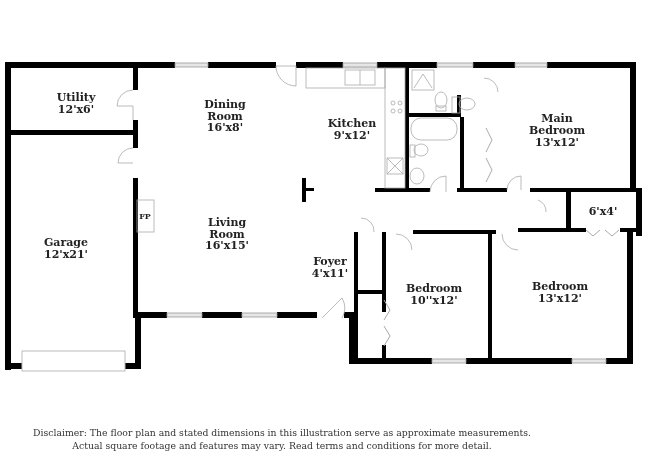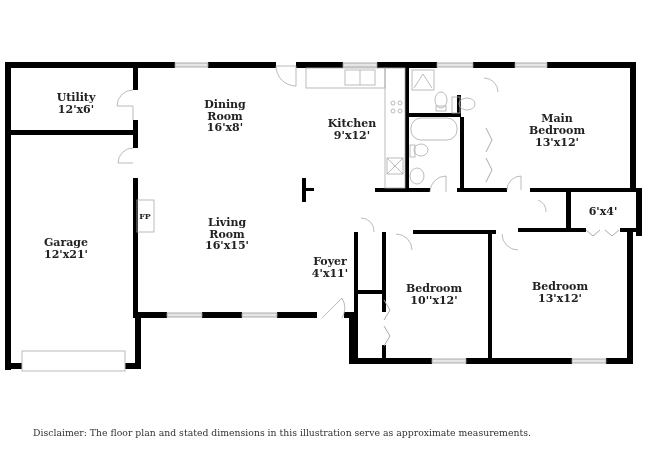--- a/index.html
+++ b/index.html
@@ -174,13 +174,14 @@
     <text class="room-label" x="560" y="302">13'x12'</text>
 
     <text class="room-label" x="603" y="215">6'x4'</text>
 
     <text class="small-label" x="145" y="219">FP</text>
   </g>
 </svg>
 
 <div class="disclaimer">
   <div>Disclaimer: The floor plan and stated dimensions in this illustration serve as approximate measurements.</div>
+  <div>Actual square footage and features may vary. Read terms and conditions for more detail.</div>
 </div>
 
 </body></html>

